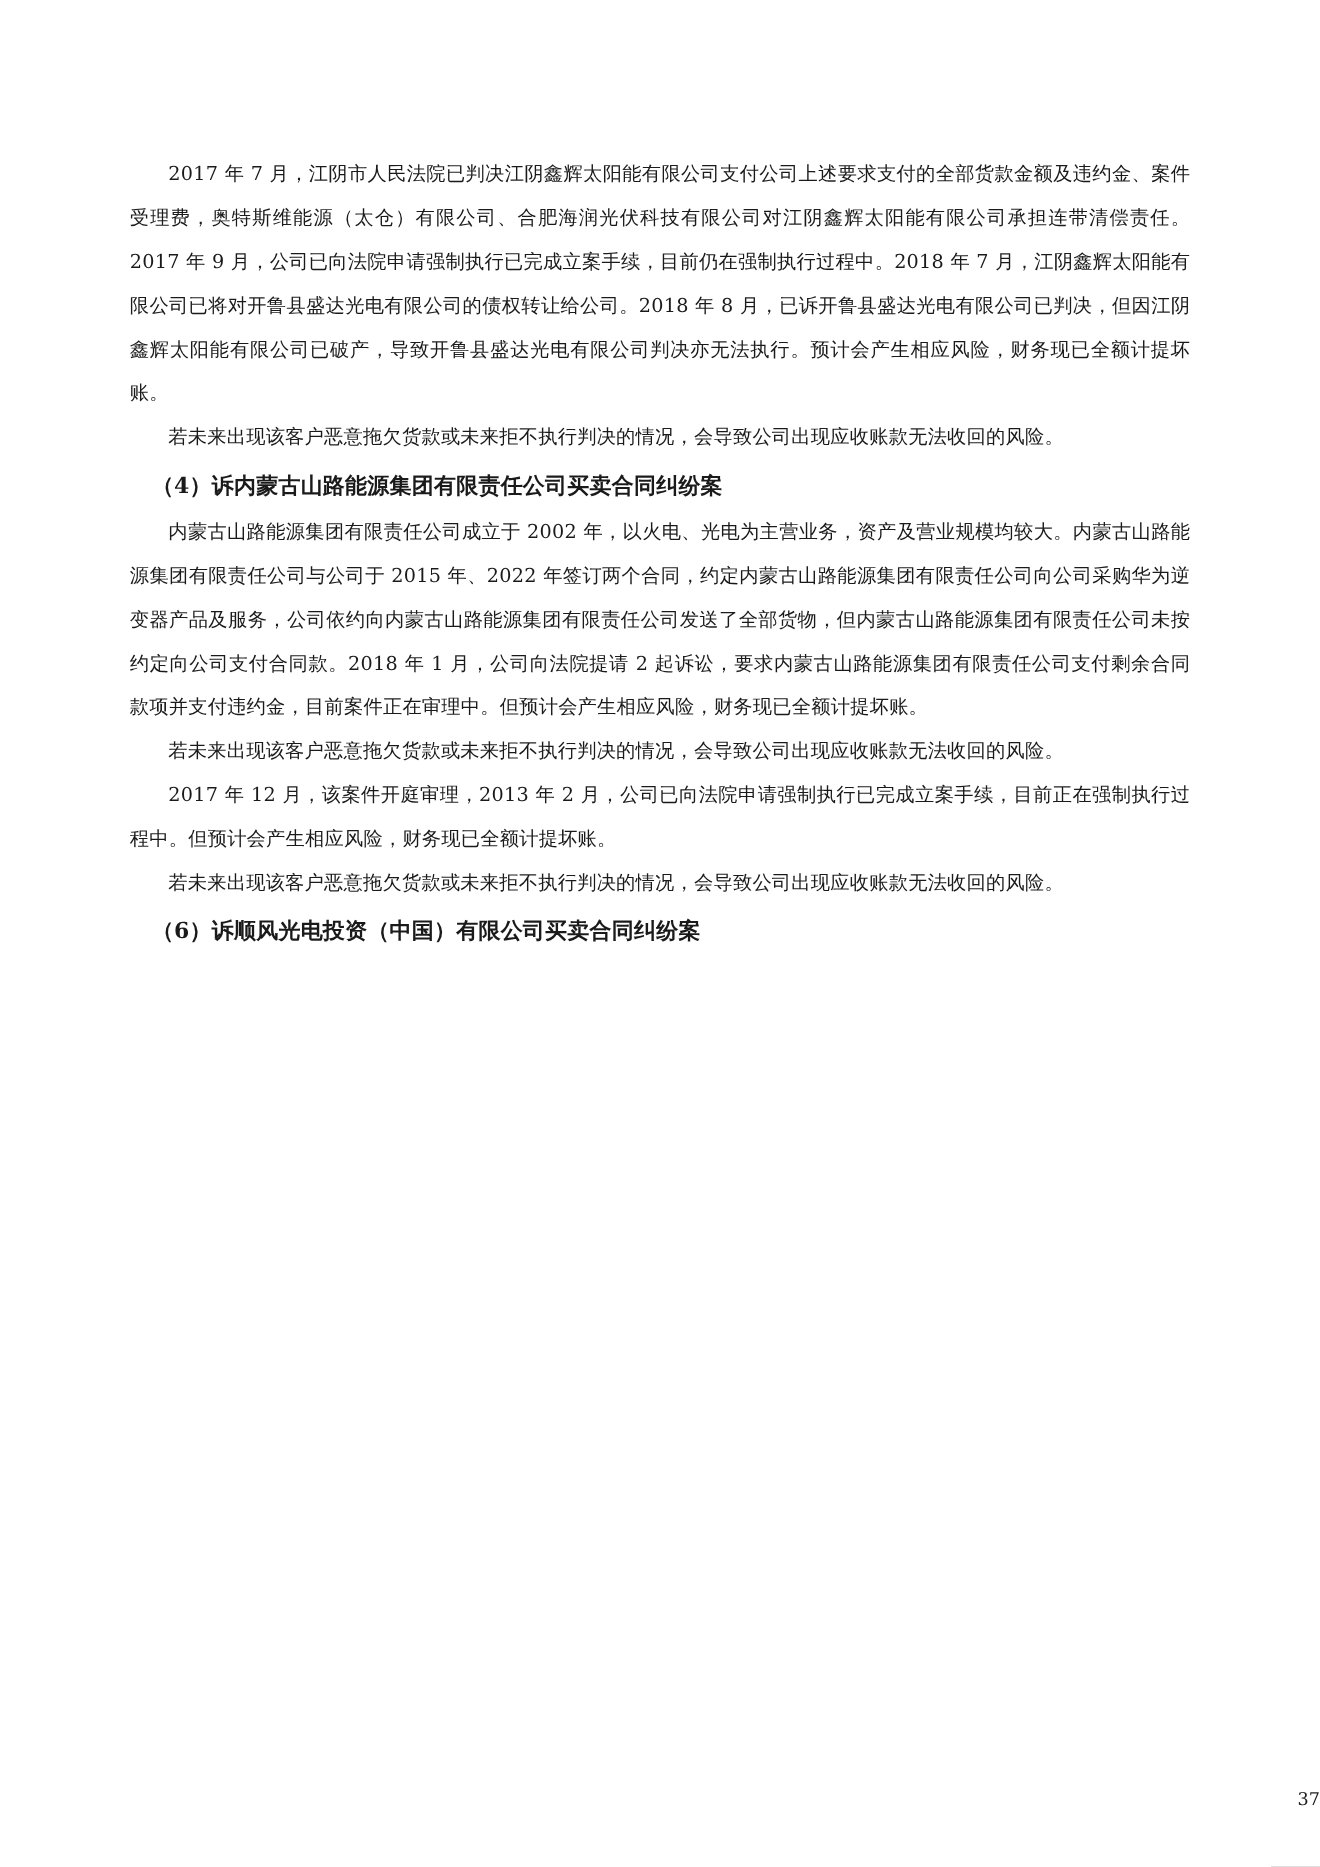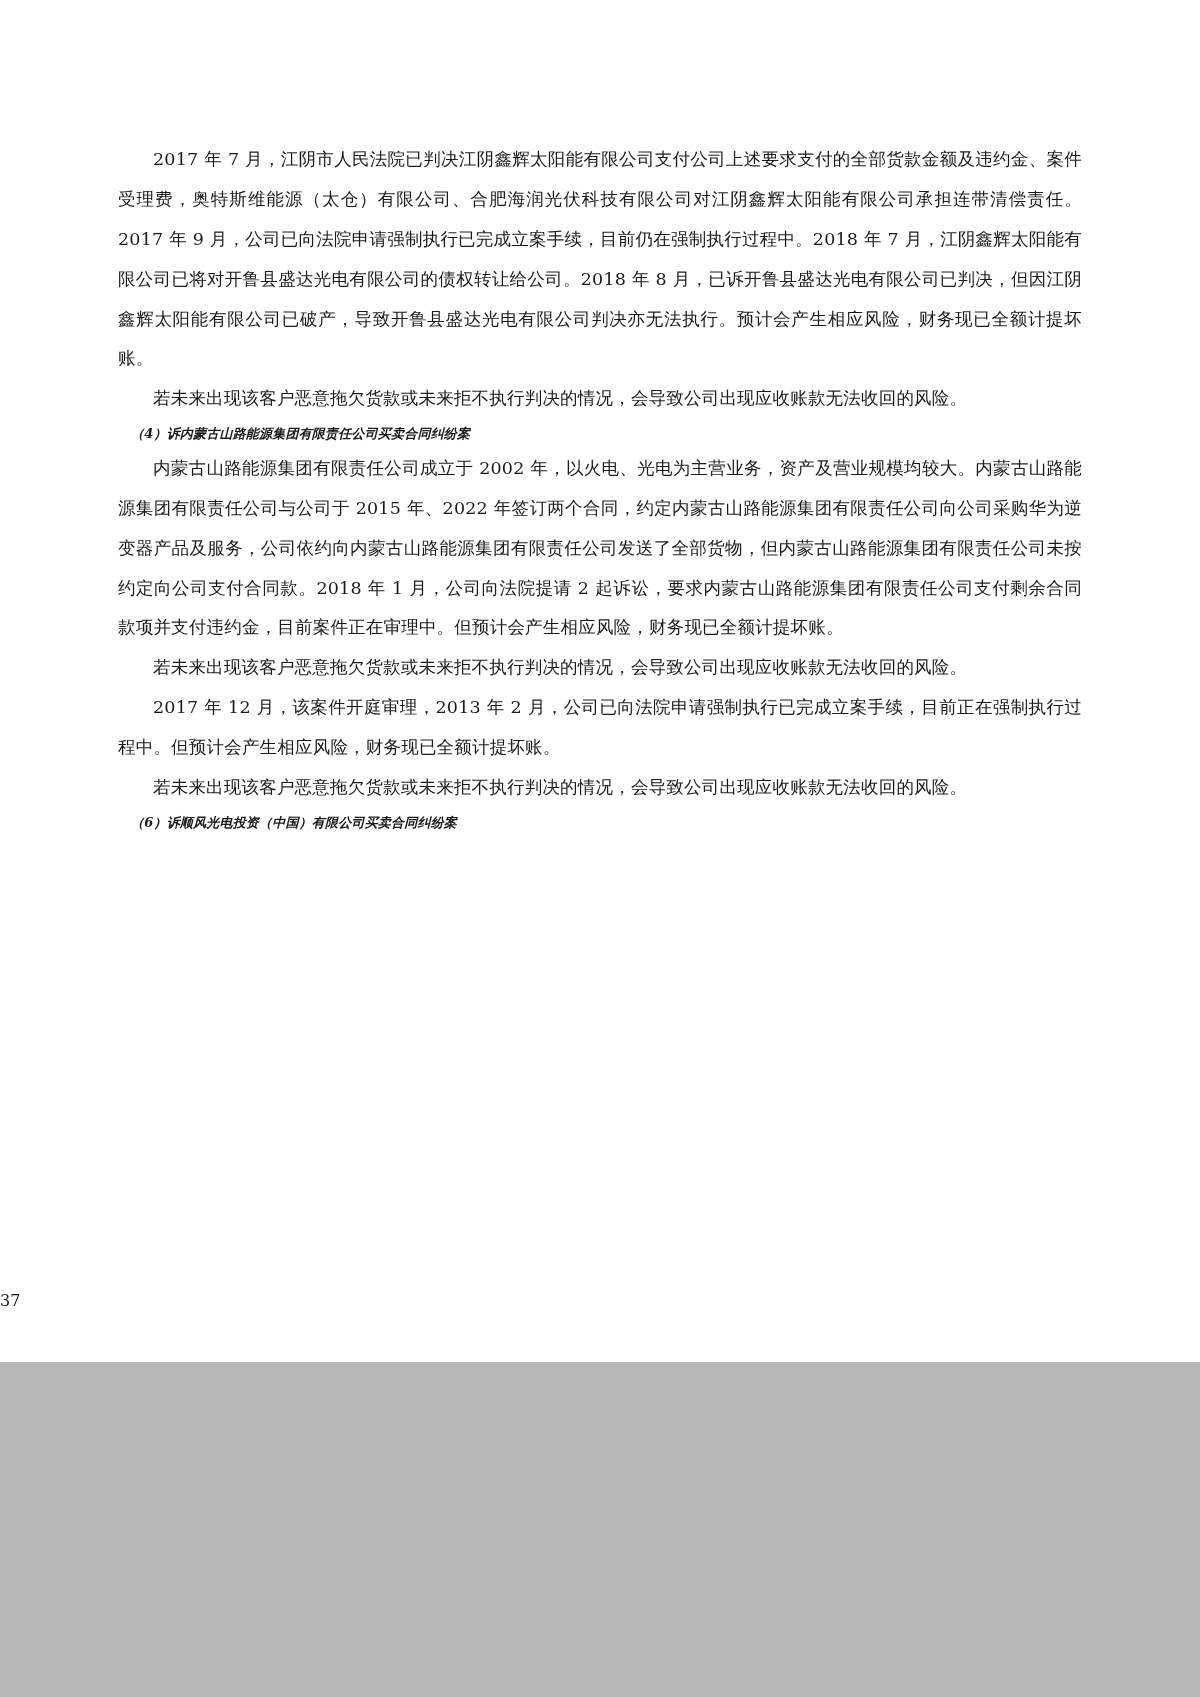--- a/index.html
+++ b/index.html
@@ -2,53 +2,52 @@
 <html><head>
 <meta charset="utf-8">
 <style>
   html, body {
     margin: 0;
     padding: 0;
     background: #b8b8b8;
   }
   .page {
     width: 1200px;
-    height: 1362px;
+    height: 1697px;
     background: #ffffff;
     margin: 0 auto;
     position: relative;
     box-sizing: border-box;
     padding: 140px 118px 92px 118px;
     font-family: "DejaVu Serif", "Liberation Serif", serif;
     color: #1a1a1a;
   }
   .body-text {
     font-size: 17.5px;
     line-height: 2.28;
     text-align: justify;
     text-justify: inter-ideograph;
     text-indent: 2em;
     margin: 0;
     letter-spacing: 0.2px;
   }
   .heading {
-    font-size: 13px;
+    font-size: 20px;
     line-height: 2.28;
     font-weight: bold;
     margin: 0;
     text-indent: 1em;
     letter-spacing: 0.2px;
-    font-style: italic;
   }
   .page-number {
     position: absolute;
     bottom: 52px;
     left: 0;
     width: 100%;
-    text-align: left;
+    text-align: right;
     font-size: 16px;
     font-family: "DejaVu Serif", "Liberation Serif", serif;
     color: #1a1a1a;
   }
 </style>
 </head>
 <body>
 
 <div class="page">
 

